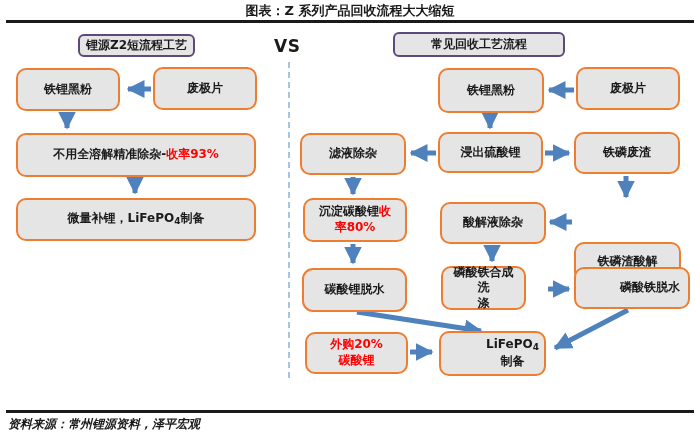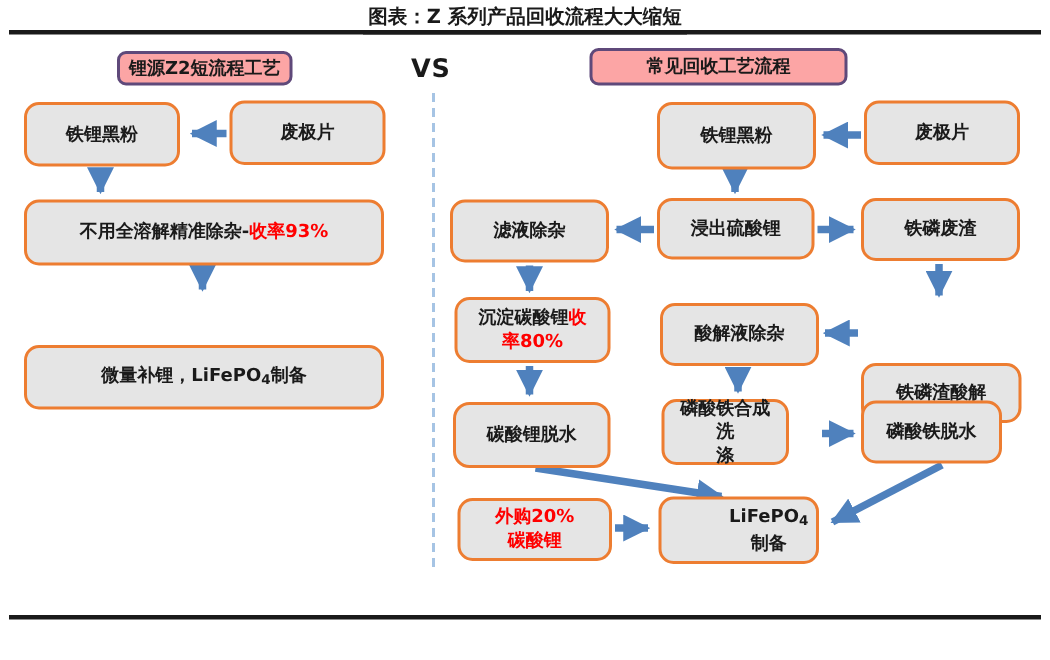--- a/index.html
+++ b/index.html
@@ -9,21 +9,21 @@
   }
   .abs{position:absolute;}
   #page-title{
     left:0;right:0;top:2px;text-align:center;font-size:13px;font-weight:bold;color:#1a1a1a;
   }
   #page-title span{display:inline-block;border-bottom:1.5px solid #1a1a1a;padding:0 4px 2px 4px;text-align:right;}
   .hrule{background:#1a1a1a;height:3px;left:6px;right:6px;}
   #rule-top{top:20px;}
   #rule-bottom{top:410px;}
   .hdr-box{
-    border:2px solid #5F497A;border-radius:6px;background:#fca5a5;
+    border:2px solid #5F497A;border-radius:6px;background:#e5e5e5;
     display:flex;align-items:center;justify-content:center;
     font-size:12px;font-weight:bold;color:#1a1a1a;box-sizing:border-box;
   }
   #vs{left:274px;top:36px;font-size:17px;font-weight:bold;color:#1a1a1a;letter-spacing:0.5px;}
   #divider{left:288px;top:62px;height:316px;width:0;border-left:2px dashed #A6C4E4;}
   .node{
     position:absolute;background:#e5e5e5;border:2.5px solid #ED7D31;border-radius:10px;
     display:flex;align-items:center;justify-content:center;
     font-size:12px;font-weight:bold;color:#1a1a1a;text-align:center;
     line-height:1.3;box-sizing:border-box;padding:2px 8px;white-space:pre-line;z-index:2;
@@ -83,21 +83,21 @@
 
   <div class="node" style="left:16px;top:68px;width:104px;height:43px;">
     <span>铁锂黑粉</span>
   </div>
   <div class="node" style="left:153px;top:67px;width:104px;height:43px;">
     <span>废极片</span>
   </div>
   <div class="node" style="left:16px;top:133px;width:240px;height:44px;">
     <span><span>不用全溶解精准除杂-</span><span class="red">收率93%</span></span>
   </div>
-  <div class="node" style="left:16px;top:198px;width:240px;height:43px;margin-top:32px;">
+  <div class="node" style="left:16px;top:198px;width:240px;height:43px;">
     <span><span>微量补锂，LiFePO</span><sub class="f4">4</sub><span>制备</span></span>
   </div>
 
   <div class="node" style="left:438px;top:68px;width:106px;height:45px;">
     <span>铁锂黑粉</span>
   </div>
   <div class="node" style="left:576px;top:67px;width:104px;height:43px;">
     <span>废极片</span>
   </div>
   <div class="node" style="left:300px;top:133px;width:106px;height:42px;">
@@ -119,25 +119,26 @@
   <div class="node" style="left:574px;top:201px;width:107px;height:40px;margin-top:41px;">
     <span>铁磷渣酸解</span>
   </div>
   <div class="node" style="left:302px;top:268px;width:105px;height:44px;border-radius:11px;">
     <span>碳酸锂脱水</span>
   </div>
   <div class="node" style="left:441px;top:266px;width:85px;height:44px;">
     <span>磷酸铁合成洗
 涤</span>
   </div>
-  <div class="node" style="left:574px;top:267px;width:94px;height:42px;">
+  <div class="node" style="left:574px;top:267px;width:116px;height:42px;justify-content:flex-end;">
     <span>磷酸铁脱水</span>
   </div>
   <div class="node" style="left:305px;top:332px;width:103px;height:42px;">
     <span class="red">外购20%
 碳酸锂</span>
   </div>
   <div class="node" style="left:439px;top:331px;width:107px;height:45px;padding-left:48px;">
     <span><span>LiFePO</span><sub class="f4">4</sub><span>制备</span></span>
   </div>
 
+  <div class="abs" id="source-line">资料来源：常州锂源资料，泽平宏观</div>
 
 </div>
 
 </body></html>

